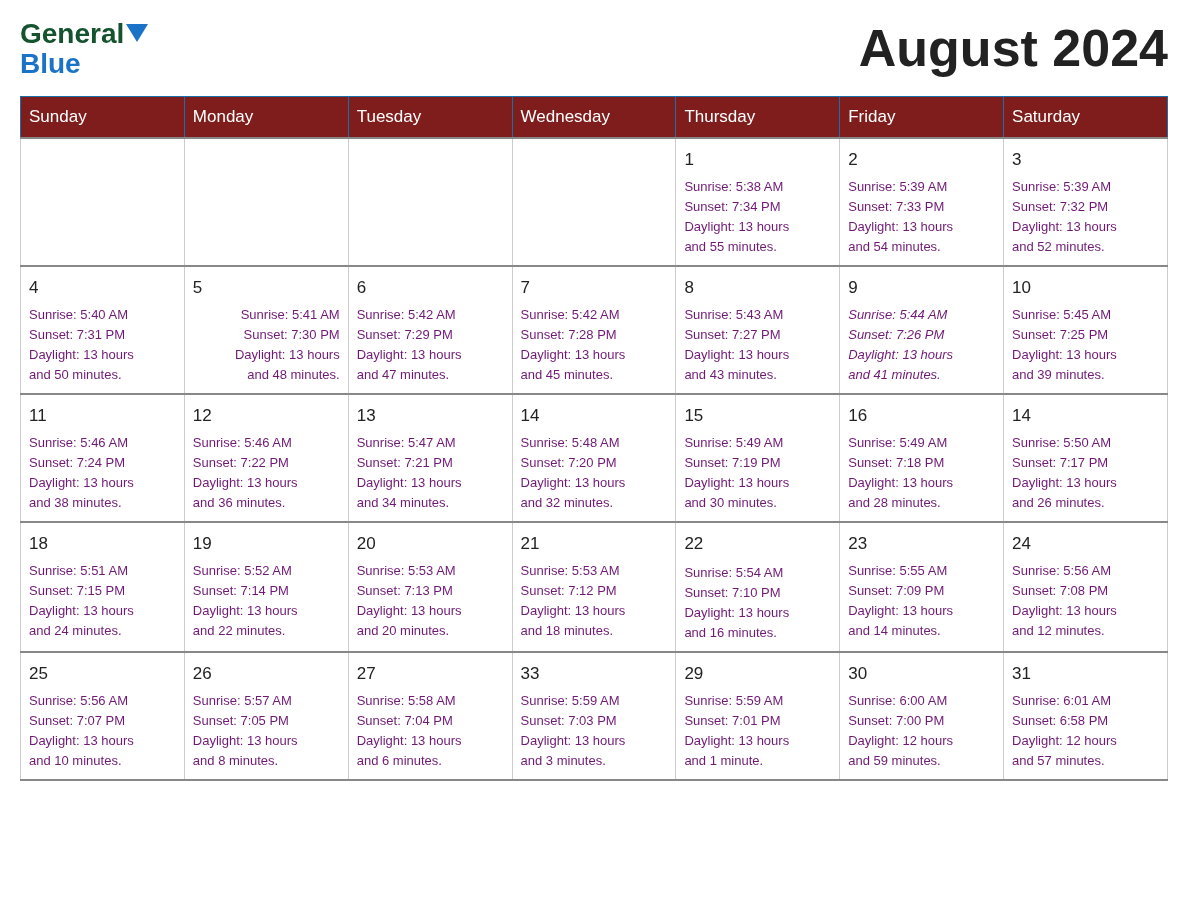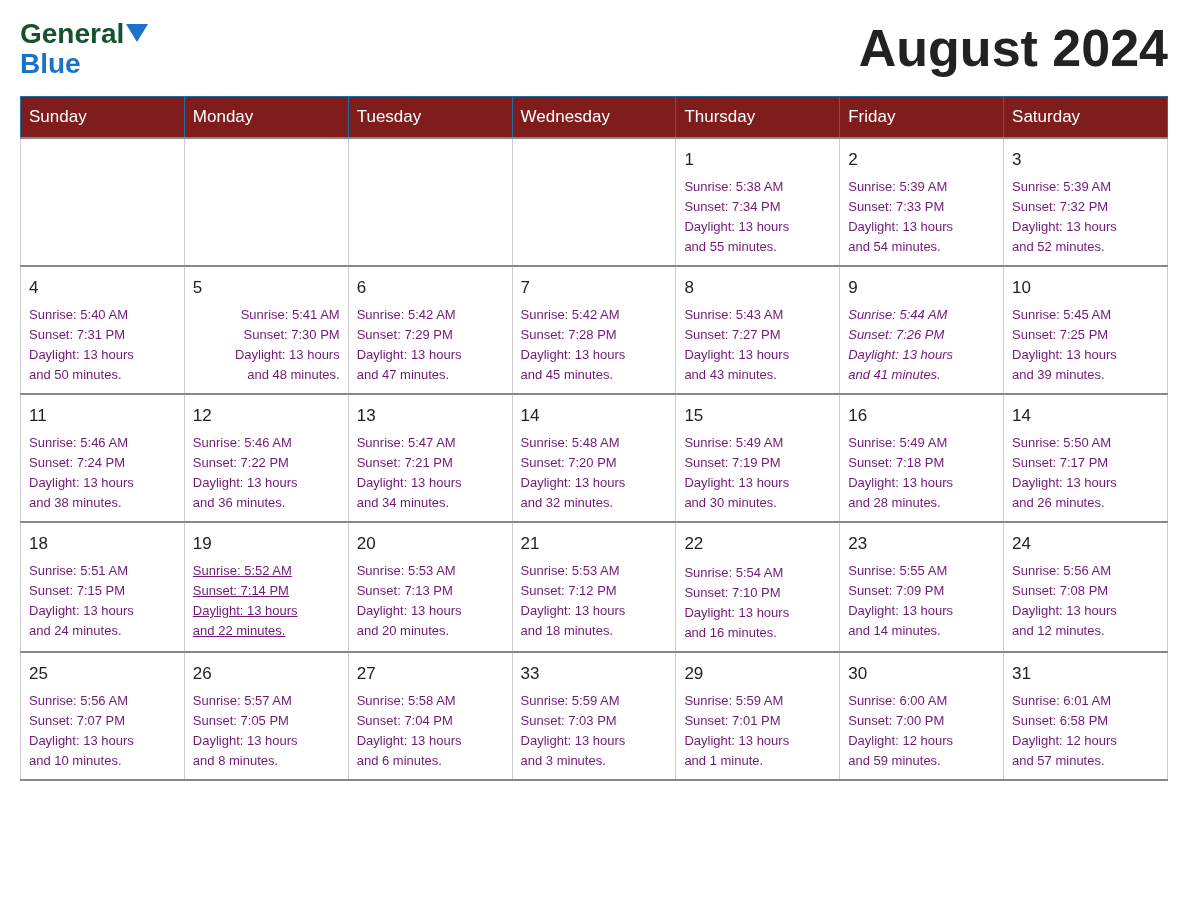--- a/index.html
+++ b/index.html
@@ -258,21 +258,21 @@
       <tr>
         <td>
           <span class="day-num">18</span>
           <div class="day-info" style="white-space: pre-line;">Sunrise: 5:51 AM
 Sunset: 7:15 PM
 Daylight: 13 hours
 and 24 minutes.</div>
         </td>
         <td>
           <span class="day-num">19</span>
-          <div class="day-info" style="white-space: pre-line; text-decoration: underline;">Sunrise: 5:52 AM
+          <div class="day-info" style="white-space: pre-line;">Sunrise: 5:52 AM
 Sunset: 7:14 PM
 Daylight: 13 hours
 and 22 minutes.</div>
         </td>
         <td>
           <span class="day-num">20</span>
           <div class="day-info" style="white-space: pre-line;">Sunrise: 5:53 AM
 Sunset: 7:13 PM
 Daylight: 13 hours
 and 20 minutes.</div>

